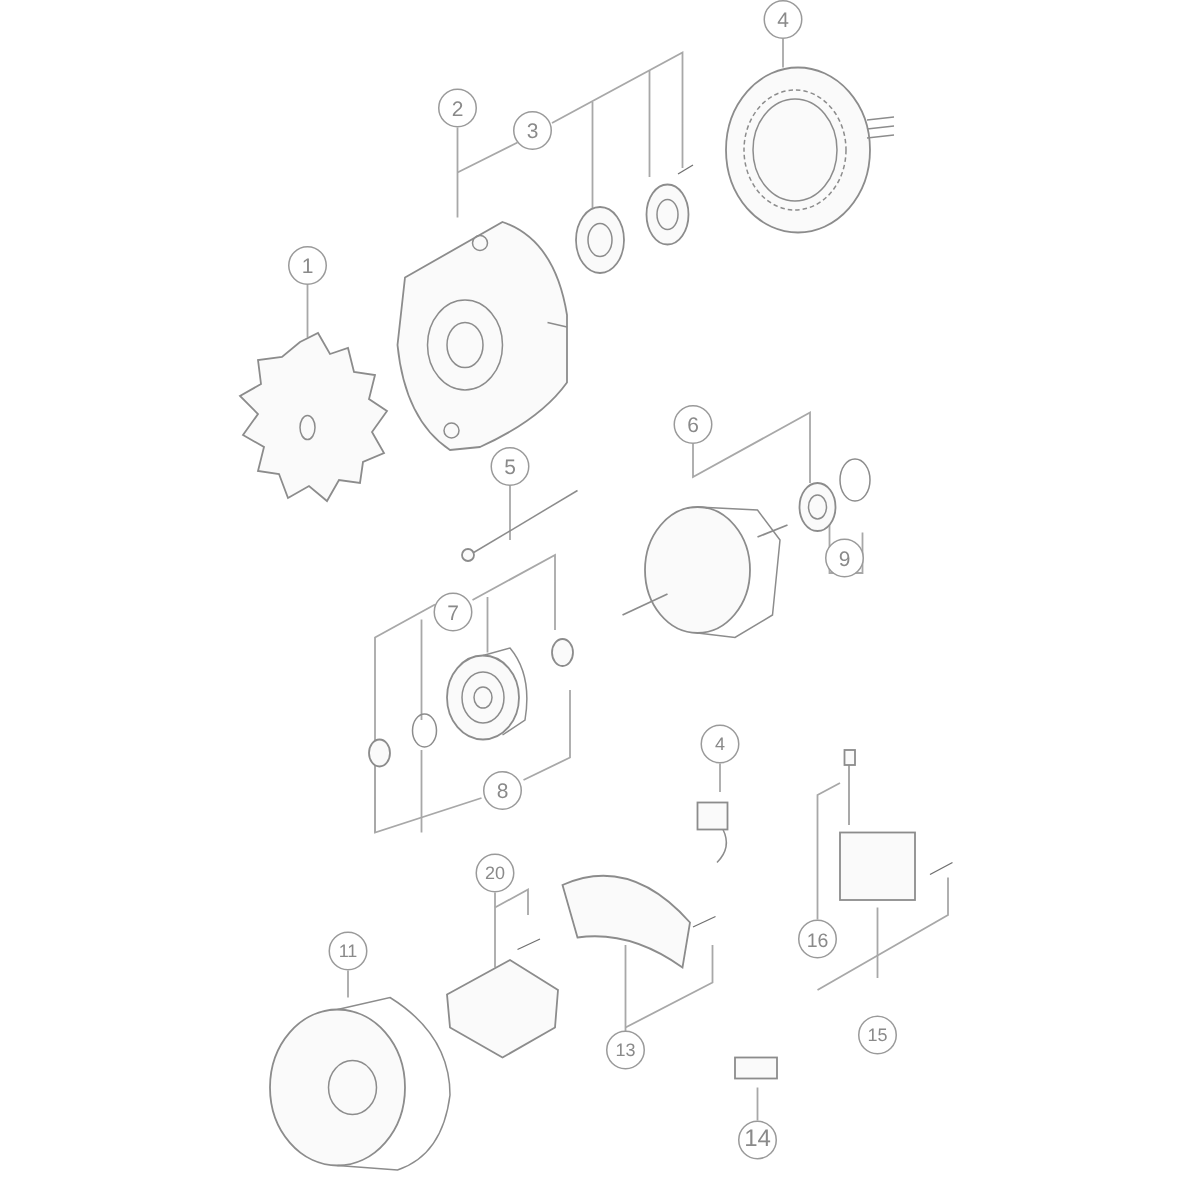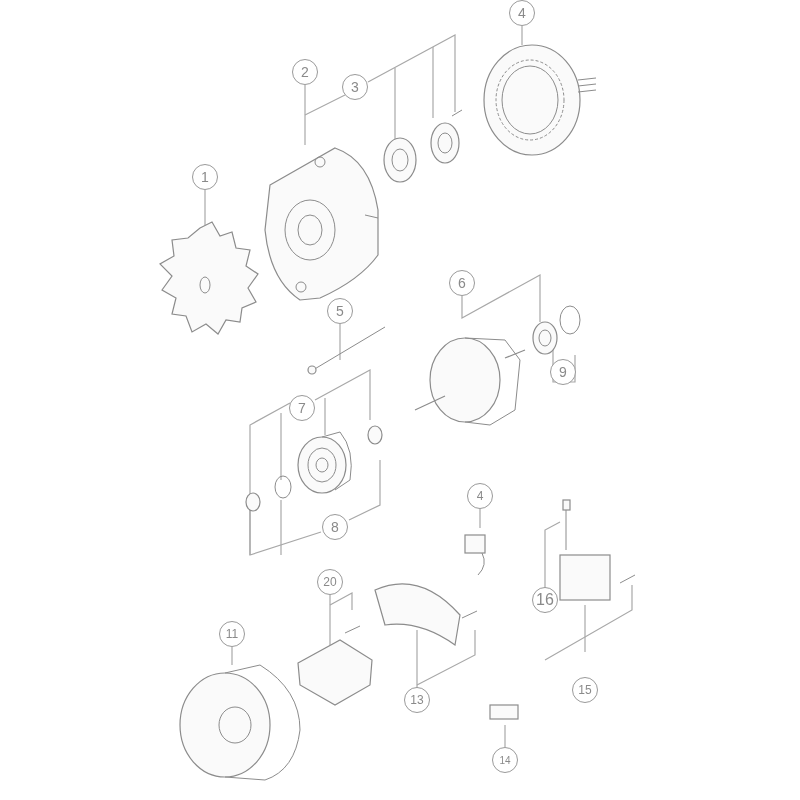--- a/index.html
+++ b/index.html
@@ -150,17 +150,17 @@
       <div class="callout" style="left: 522px; top: 13px;">4</div>
       <div class="callout" style="left: 340px; top: 311px;">5</div>
       <div class="callout" style="left: 462px; top: 283px;">6</div>
       <div class="callout" style="left: 302px; top: 408px;">7</div>
       <div class="callout" style="left: 335px; top: 527px;">8</div>
       <div class="callout" style="left: 563px; top: 372px;">9</div>
       <div class="callout" style="left: 330px; top: 582px; font-size: 12px;">20</div>
       <div class="callout" style="left: 232px; top: 634px; font-size: 12px;">11</div>
       <div class="callout" style="left: 480px; top: 496px; font-size: 12px;">4</div>
       <div class="callout" style="left: 417px; top: 700px; font-size: 12px;">13</div>
-      <div class="callout" style="left: 505px; top: 760px; font-size: 10px;">14</div>
+      <div class="callout" style="left: 505px; top: 760px; font-size: 16px;">14</div>
       <div class="callout" style="left: 585px; top: 665px; font-size: 12px; margin-top: 12px;">15</div>
-      <div class="callout" style="left: 545px; top: 600px; font-size: 16px;">16</div>
+      <div class="callout" style="left: 545px; top: 626px; font-size: 13px;">16</div>
     </div>
 </div>
 
 </body></html>

